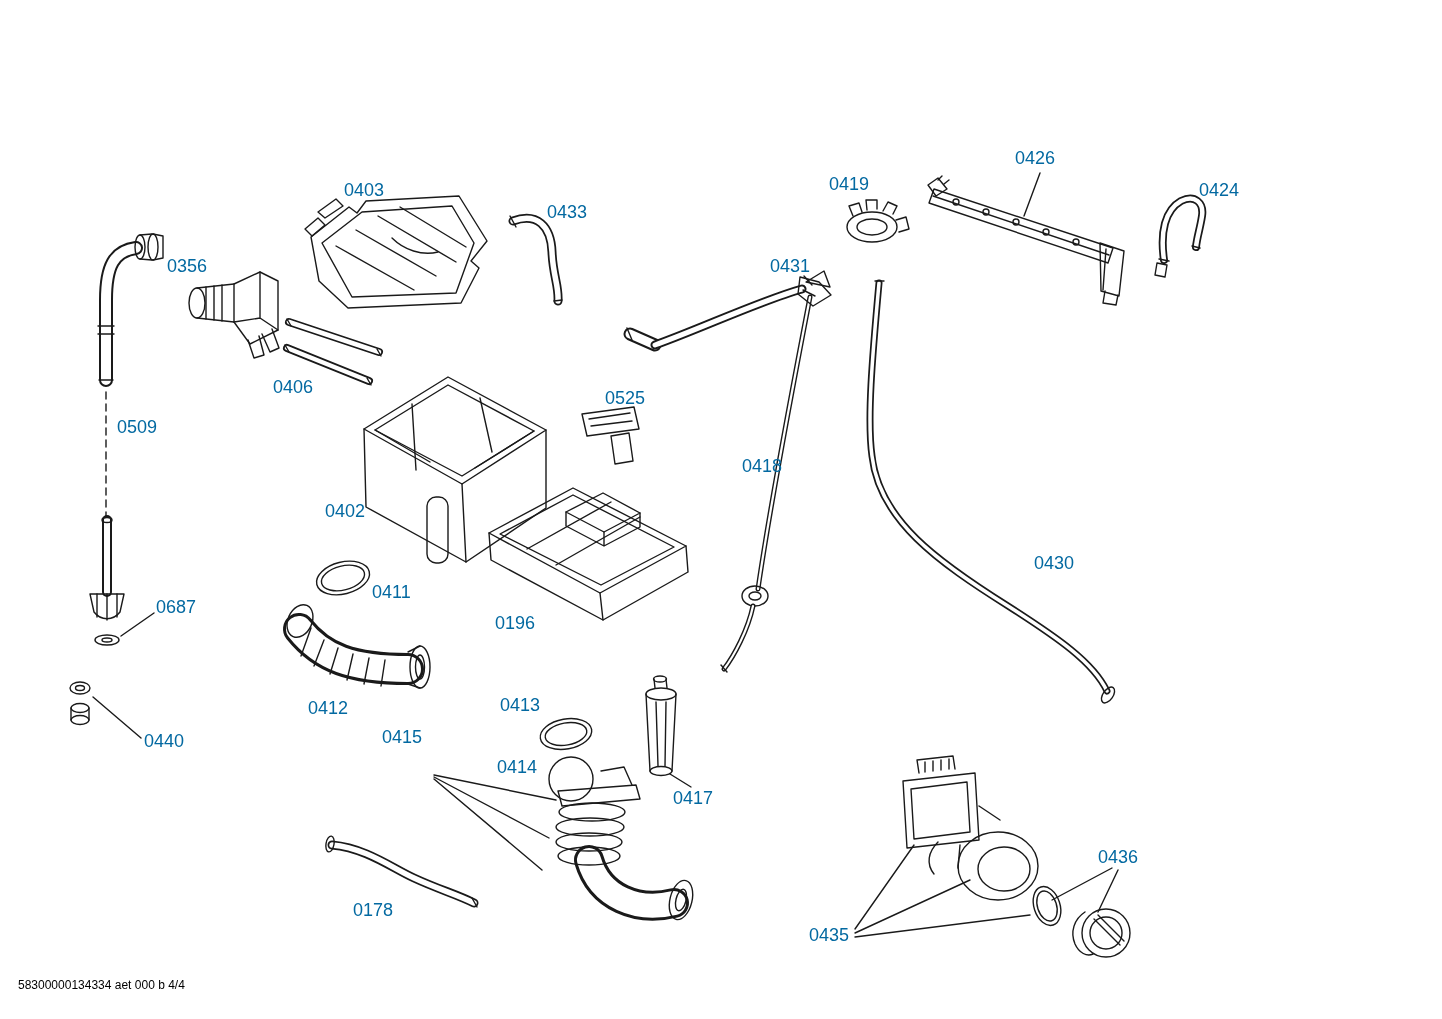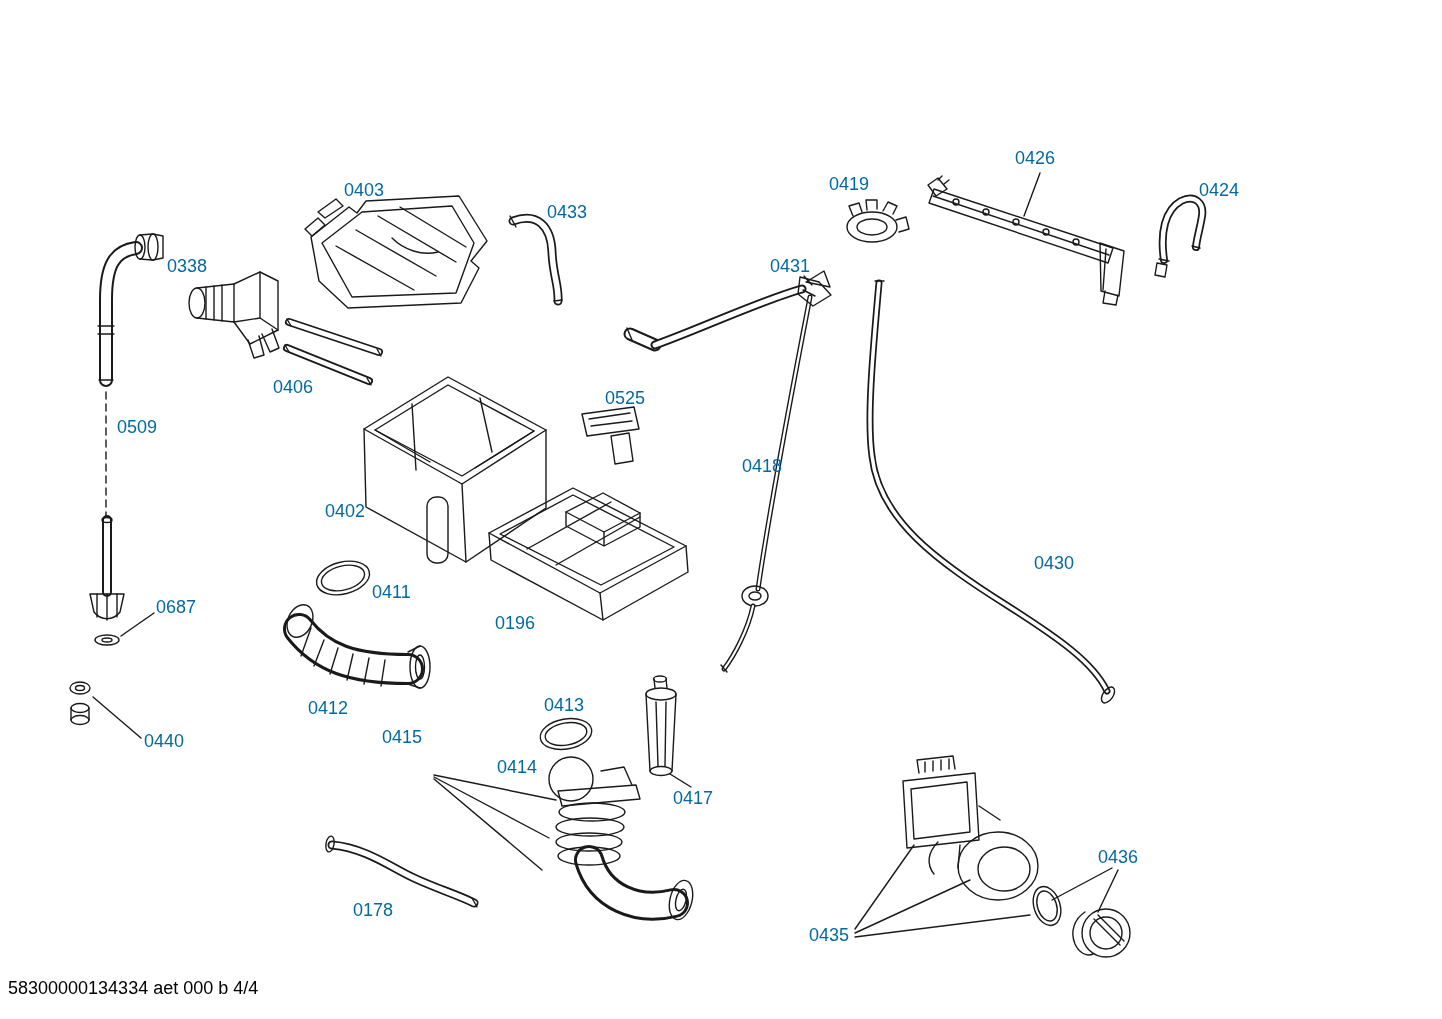--- a/index.html
+++ b/index.html
@@ -1,21 +1,21 @@
 <!DOCTYPE html>
 <html><head>
 <meta charset="utf-8">
 <style>
   html,body{margin:0;padding:0;background:#fff;}
   body{width:1442px;height:1019px;position:relative;overflow:hidden;
        font-family:"Liberation Sans", sans-serif;color:#000;}
   .stage{position:absolute;inset:0;width:1442px;height:1019px;}
   svg.art{position:absolute;left:0;top:0;}
   .lbl{position:absolute;font-size:18px;line-height:1;white-space:nowrap;color:#0369a1;}
-  .footer{position:absolute;left:8px;top:978px;font-size:18px;white-space:nowrap;text-align:center;}
+  .footer{position:absolute;left:18px;top:978px;font-size:12px;white-space:nowrap;text-align:center;}
 </style>
 </head>
 <body>
 
 <div class="stage">
 
 <svg class="art" width="1442" height="1019" viewBox="0 0 1442 1019">
 <g stroke="#1a1a1a" fill="none" stroke-width="1.4" stroke-linecap="round" stroke-linejoin="round">
 
   <g>
@@ -263,33 +263,33 @@
   </g>
 
 </g>
 </svg>
 
 <span class="lbl" style="left:344px;top:181px">0403</span>
 <span class="lbl" style="left:547px;top:203px">0433</span>
 <span class="lbl" style="left:829px;top:175px">0419</span>
 <span class="lbl" style="left:1015px;top:149px">0426</span>
 <span class="lbl" style="left:1199px;top:181px">0424</span>
-<span class="lbl" style="left:167px;top:257px">0338</span>
+<span class="lbl" style="left:167px;top:257px">0356</span>
 <span class="lbl" style="left:770px;top:257px">0431</span>
 <span class="lbl" style="left:273px;top:378px">0406</span>
 <span class="lbl" style="left:605px;top:389px">0525</span>
 <span class="lbl" style="left:117px;top:418px">0509</span>
 <span class="lbl" style="left:742px;top:457px">0418</span>
 <span class="lbl" style="left:325px;top:502px">0402</span>
 <span class="lbl" style="left:1034px;top:554px">0430</span>
 <span class="lbl" style="left:372px;top:583px">0411</span>
 <span class="lbl" style="left:156px;top:598px">0687</span>
 <span class="lbl" style="left:495px;top:614px">0196</span>
 <span class="lbl" style="left:308px;top:699px">0412</span>
-<span class="lbl" style="left:544px;top:696px">0413</span>
+<span class="lbl" style="left:500px;top:696px">0413</span>
 <span class="lbl" style="left:144px;top:732px">0440</span>
 <span class="lbl" style="left:497px;top:758px">0414</span>
 <span class="lbl" style="left:382px;top:728px">0415</span>
 <span class="lbl" style="left:673px;top:789px">0417</span>
 <span class="lbl" style="left:1098px;top:848px">0436</span>
 <span class="lbl" style="left:353px;top:901px">0178</span>
 <span class="lbl" style="left:809px;top:926px">0435</span>
 
 <div class="footer">58300000134334 aet 000 b 4/4</div>
 

